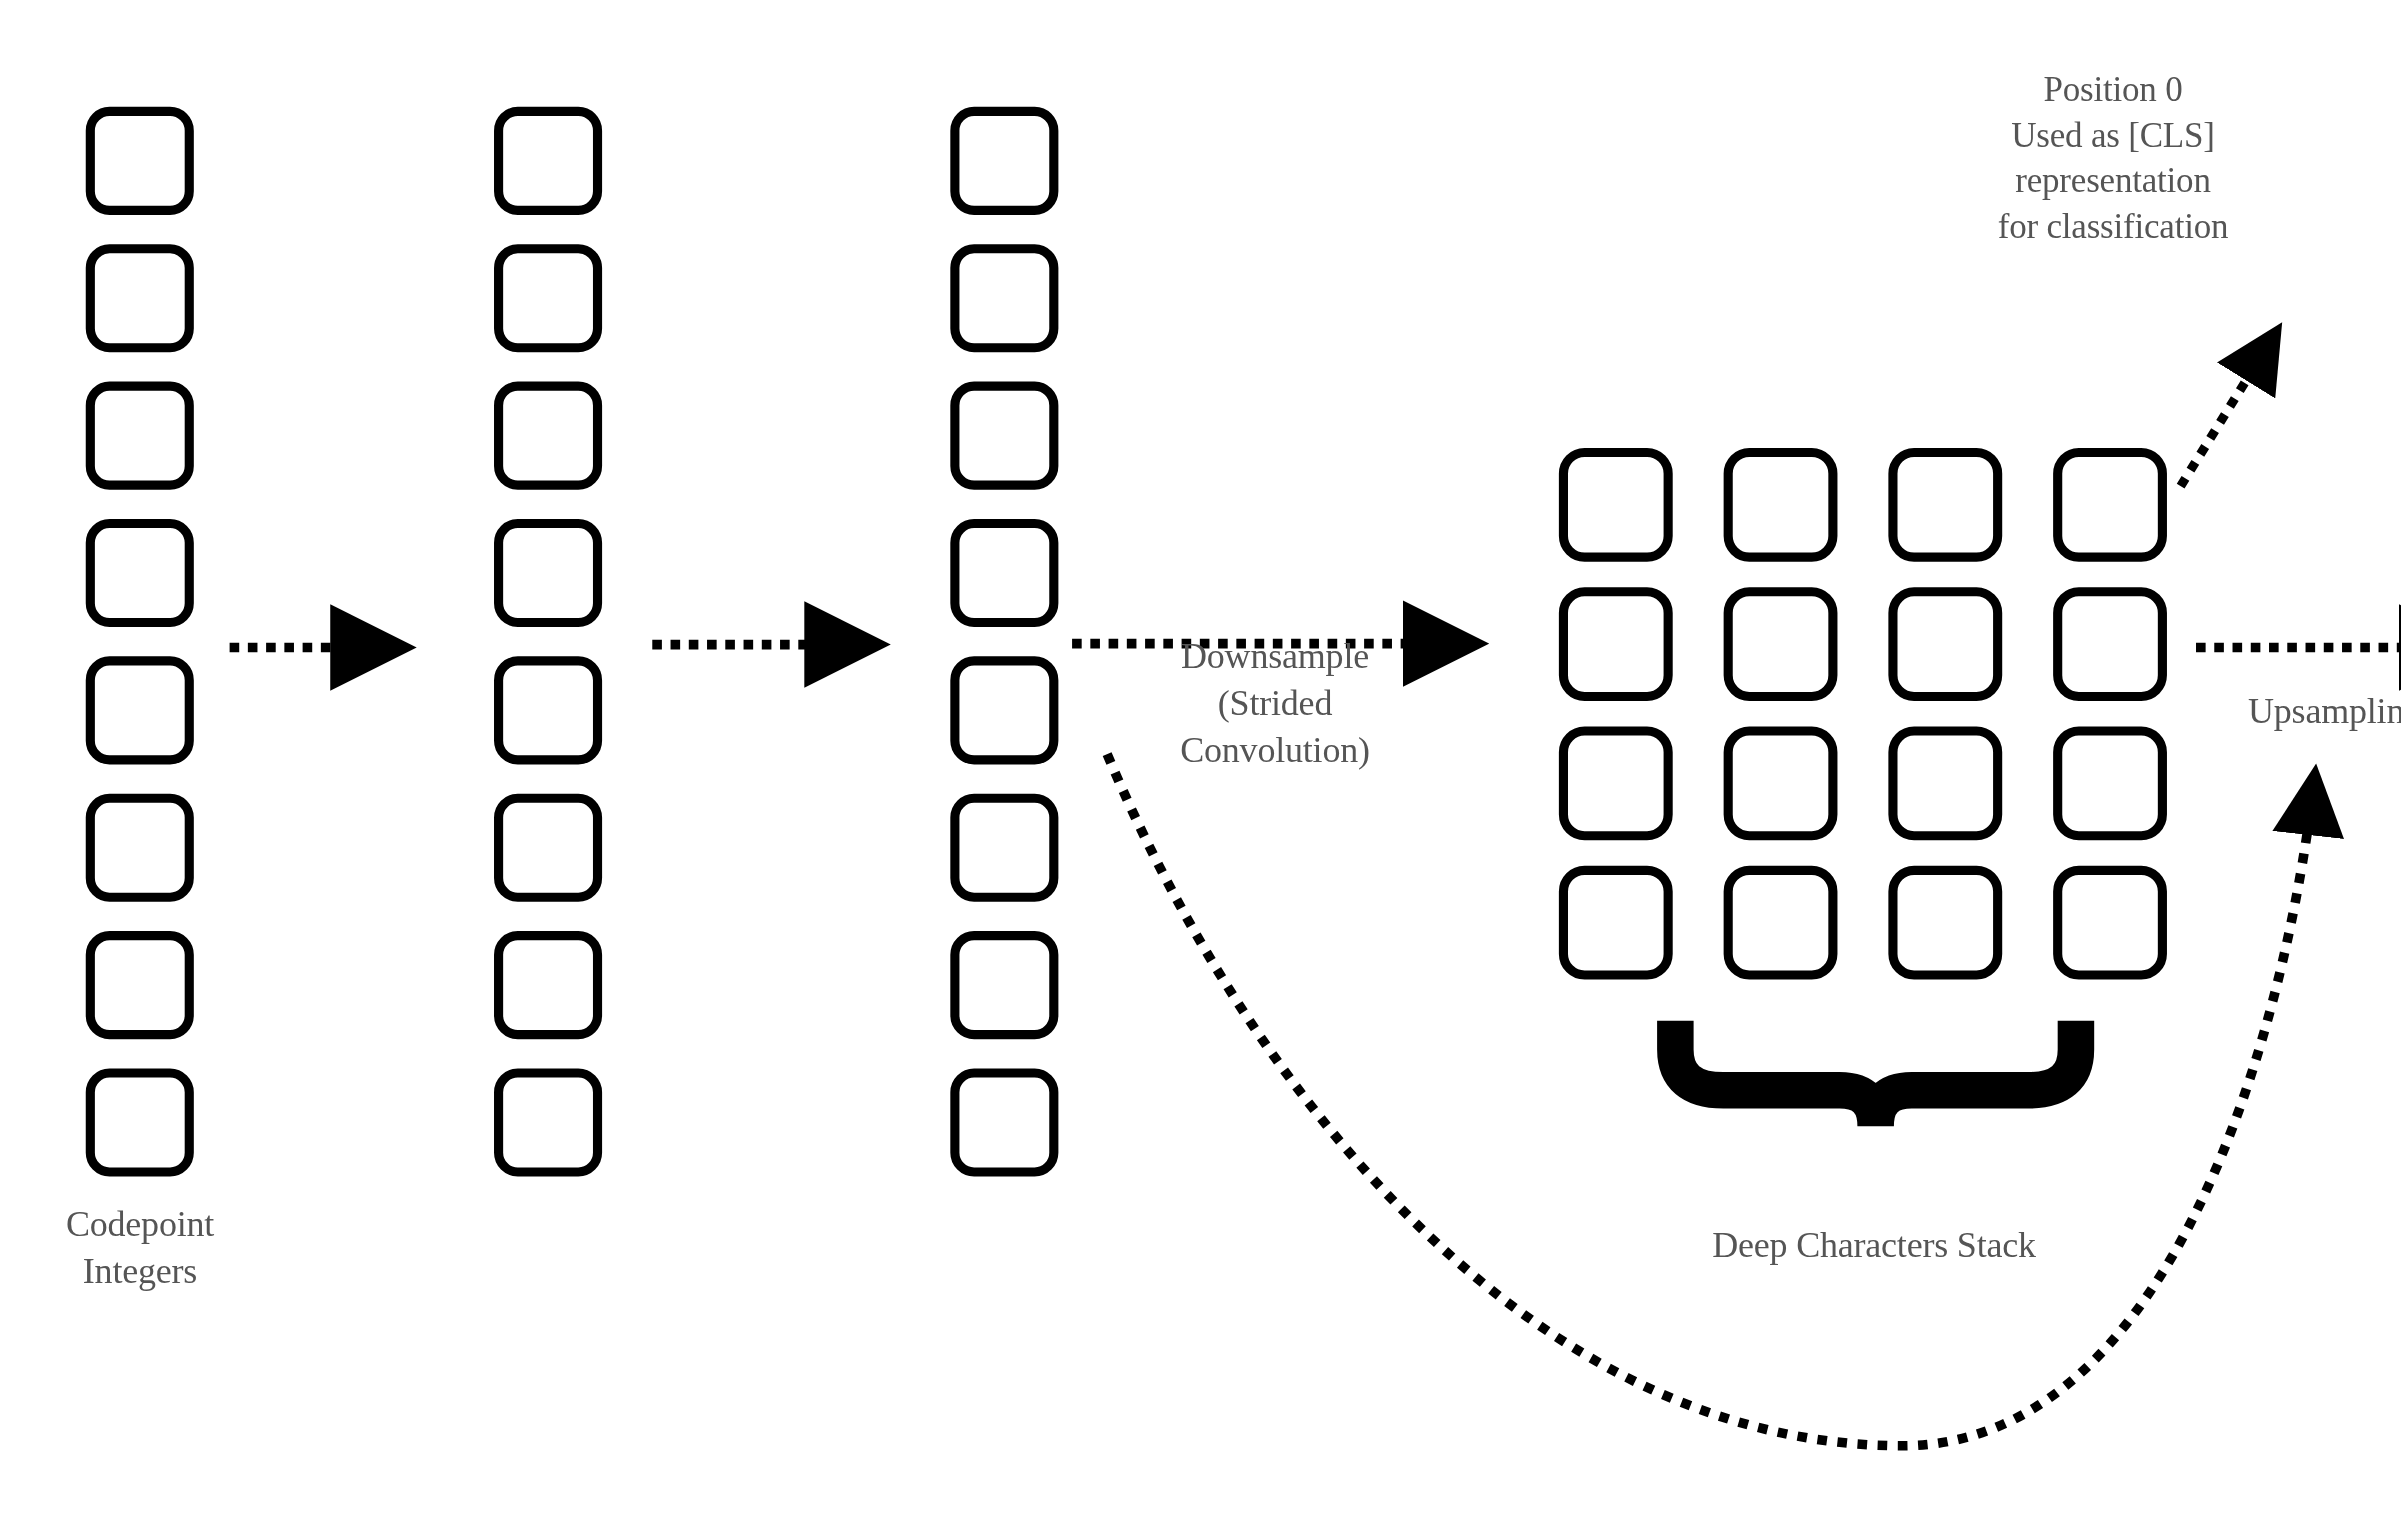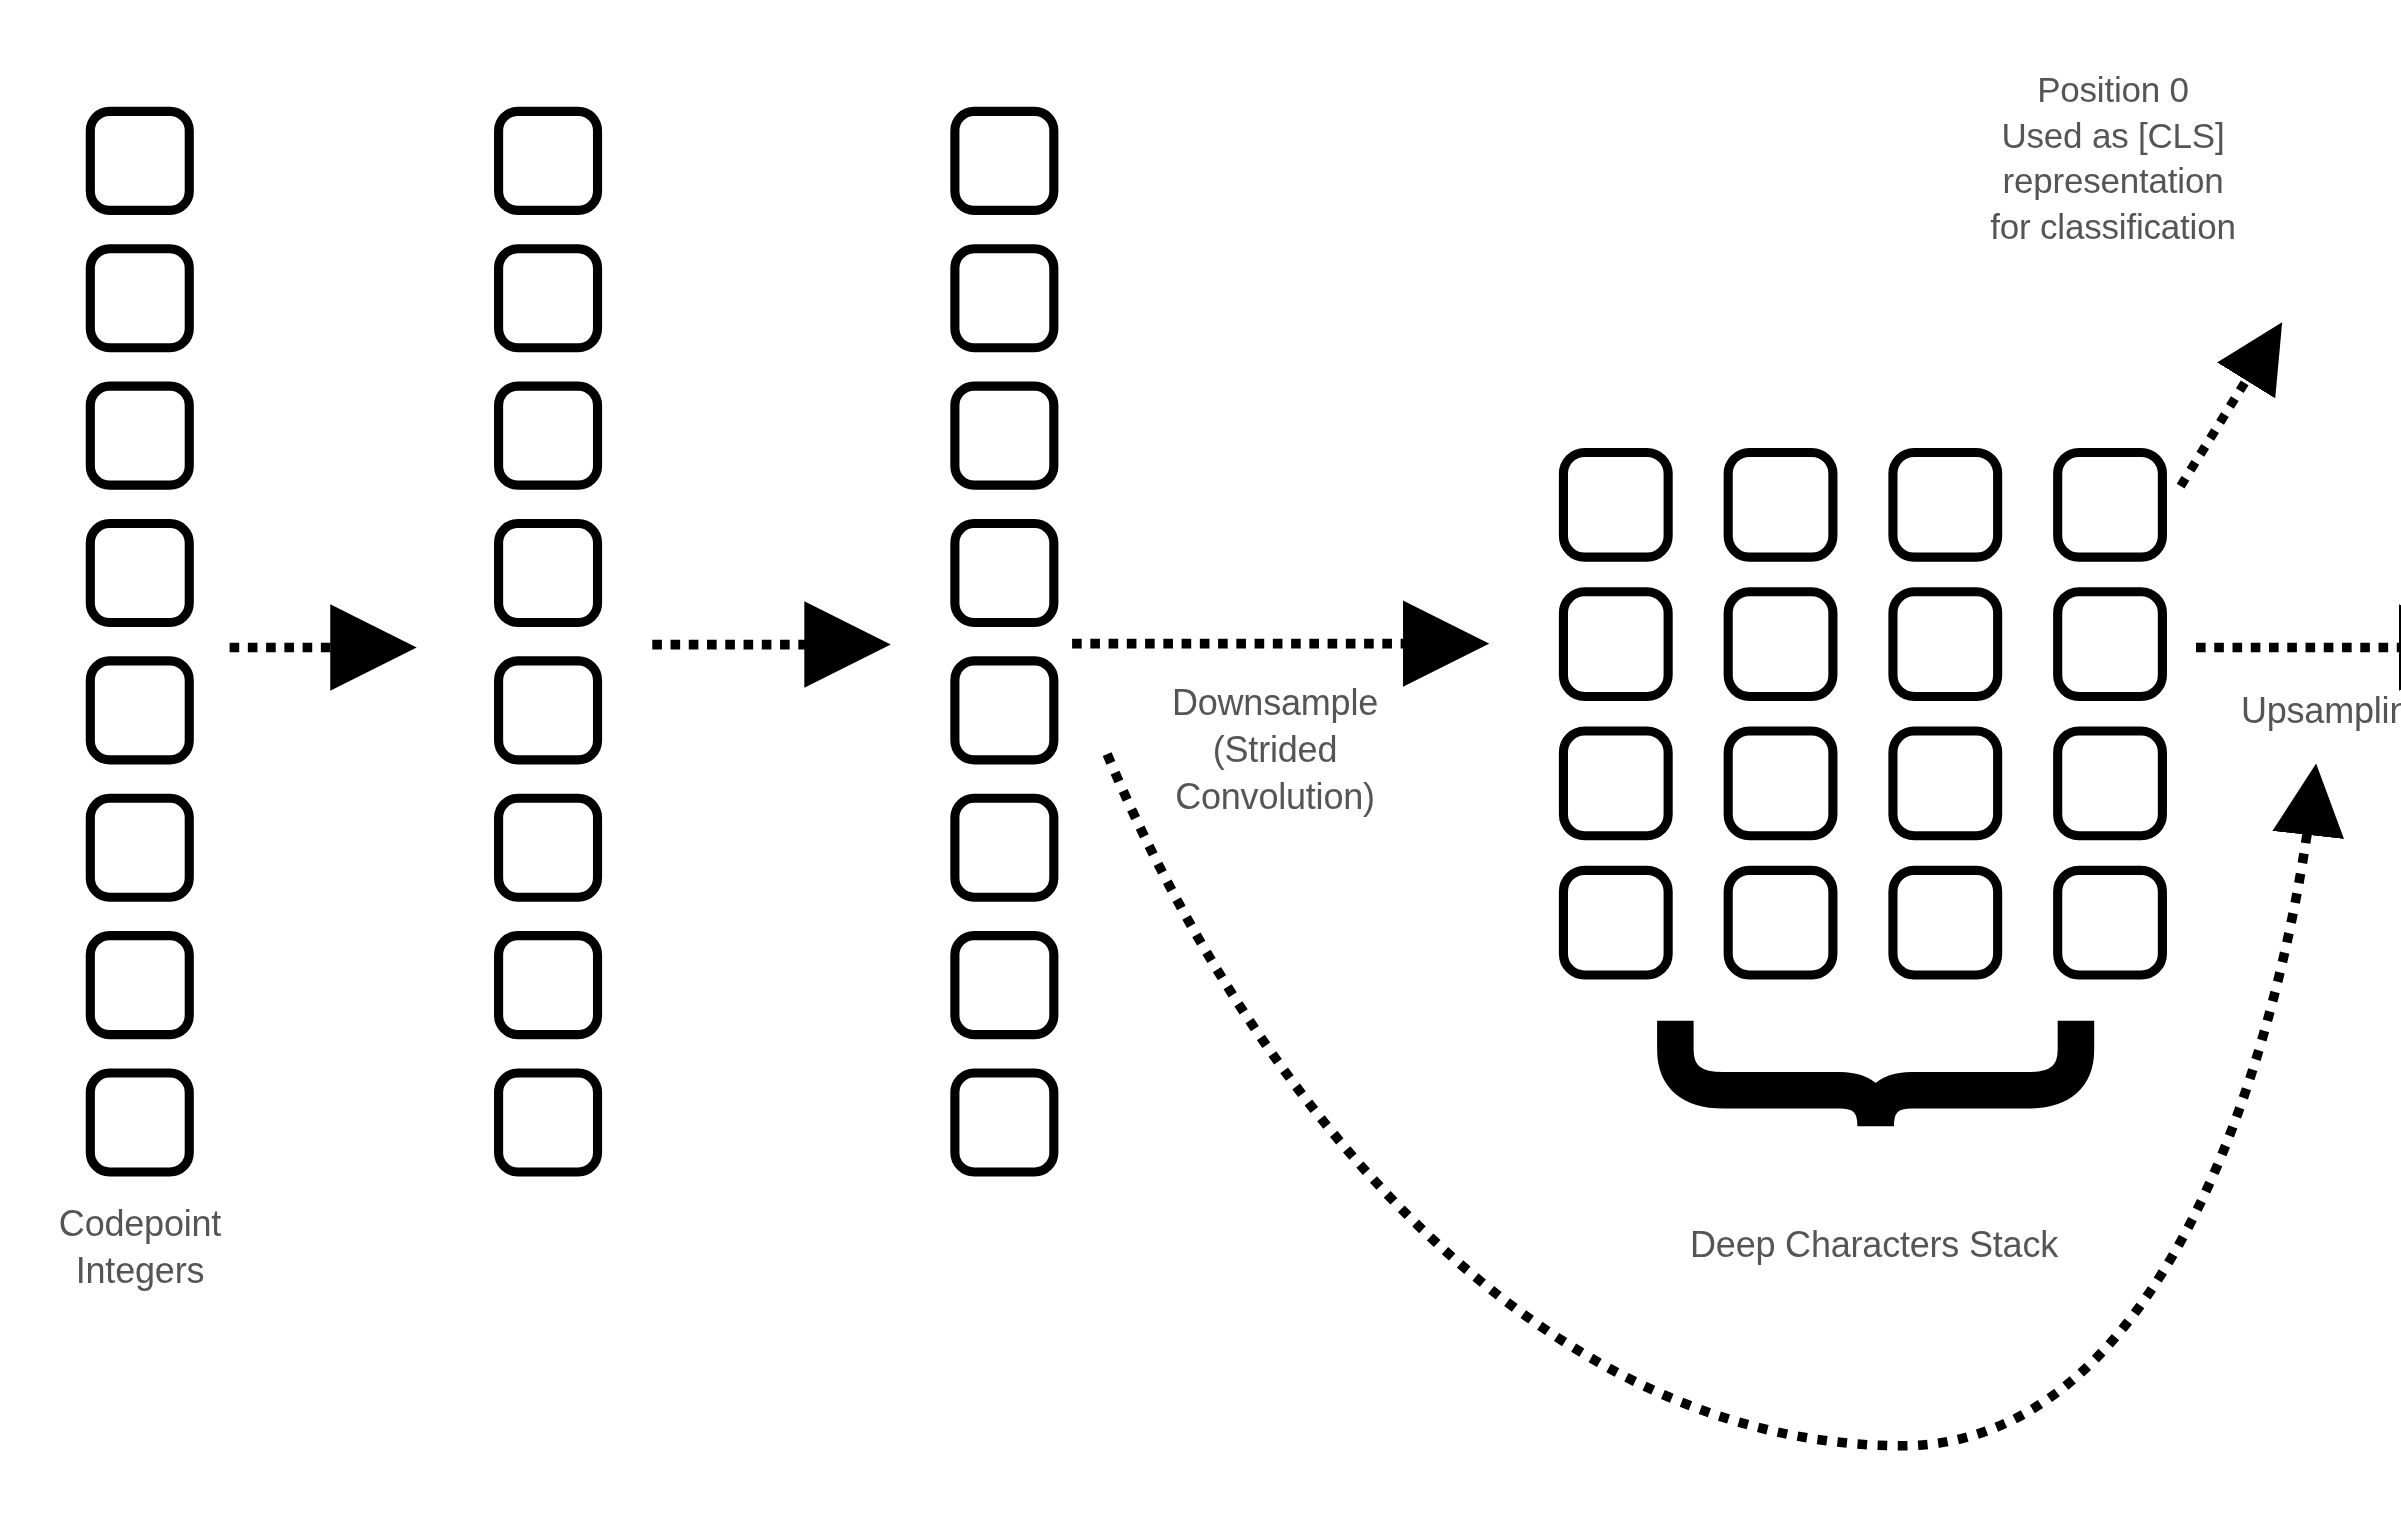--- a/index.html
+++ b/index.html
@@ -21,21 +21,21 @@
   #vec {
     position: absolute;
     left: 0;
     top: 0;
     width: 3307px;
     height: 1525px;
   }
   .lbl {
     position: absolute;
     color: #555555;
-    font-family: Liberation Sans, sans-serif;
+    font-family: Liberation Serif, serif;
     font-size: 35px;
     line-height: 1.30;
     text-align: center;
     white-space: pre-line;
     letter-spacing: -0.2px;
   }
   .lbl.col-caption { font-size: 36px; }
   .lbl.edge-caption { font-size: 36px; }
   .lbl.note { font-size: 35px; }
 </style>
@@ -155,21 +155,21 @@
 
   <div class="lbl col-caption" style="left:-52px; top:1201px; width:384px;">Codepoint
 Integers</div>
 
 
 
   <div class="lbl col-caption" style="left:1586px; top:1222px; width:576px;">Deep Characters Stack</div>
 
 
 
-  <div class="lbl edge-caption" style="left:1107px; top:680px; width:336px;">Downsample
+  <div class="lbl edge-caption" style="left:1107px; top:633px; width:336px;">Downsample
 (Strided
 Convolution)</div>
 
   <div class="lbl edge-caption" style="left:2167px; top:688px; width:336px;">Upsampling</div>
 
   <div class="lbl note" style="left:1916px; top:67px; width:394px;">Position 0
 Used as [CLS]
 representation
 for classification</div>
 

